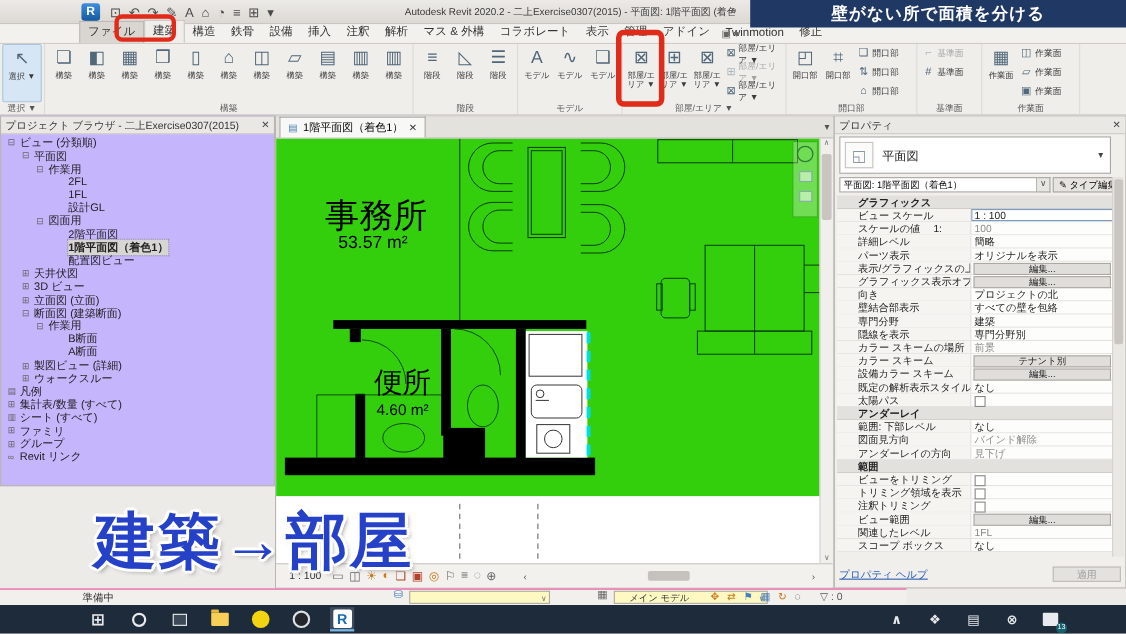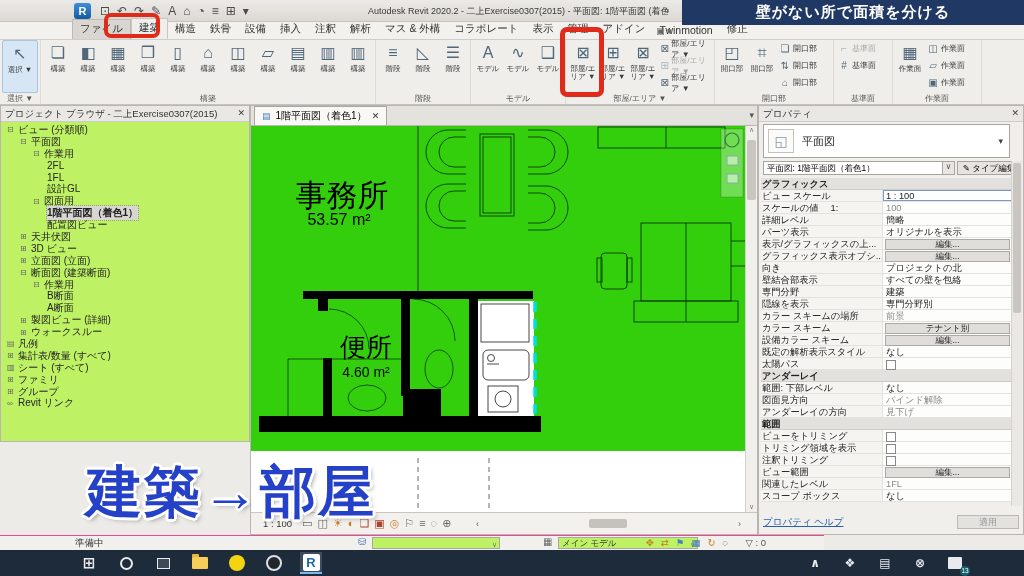--- a/index.html
+++ b/index.html
@@ -47,29 +47,29 @@
   .rb[data-gray="1"]{opacity:.42;}
   .rb[data-k="modify"]{background:#D7E6F5;border:1px solid #A9C4DE;border-radius:2px;width:36px;}
   .rgl{height:11px;font-size:8px;color:#555;text-align:center;line-height:11px;white-space:nowrap;}
 
   
   .callout{position:absolute;border:4px solid #E02A1A;border-radius:7px;z-index:60;}
   #callout-tab{left:104px;top:13px;width:56px;height:25px;}
   #callout-room{left:560px;top:27px;width:44px;height:70px;border-width:5px;}
 
   
-  #browser{position:absolute;left:0;top:105px;width:250px;height:337px;background:#bef264;
+  #browser{position:absolute;left:0;top:105px;width:250px;height:337px;background:#c4b5fd;
     border:1px solid #B9B6B1;}
   .pane-title{height:16px;font-size:9.5px;color:#333;padding:2px 4px;background:#EAE8E4;
     border-bottom:1px solid #CFCCC7;position:relative;white-space:nowrap;overflow:hidden;}
   .pane-close{position:absolute;right:4px;top:2px;font-size:9px;color:#444;}
   #tree{padding-top:2px;}
   .trow{height:11.9px;display:flex;align-items:center;font-size:10px;color:#222;white-space:nowrap;}
   .trow[data-i="0"]{padding-left:6px;} .trow[data-i="1"]{padding-left:19px;}
-  .trow[data-i="2"]{padding-left:32px;} .trow[data-i="3"]{padding-left:35px;}
+  .trow[data-i="2"]{padding-left:32px;} .trow[data-i="3"]{padding-left:50px;}
   .ttog{width:11px;font-size:8px;color:#666;}
   .trow[data-b="1"] .tlabel{font-weight:bold;}
   .trow[data-s="1"] .tlabel{background:#D8D6D2;outline:1px dotted #9a9a9a;}
 
   
   #canvas{position:absolute;left:250px;top:105px;width:508px;height:430px;background:#fff;
     border:1px solid #B9B6B1;}
   #vtabbar{position:absolute;left:0;top:0;right:0;height:20px;background:#E4E2DD;
     border-bottom:1px solid #B9B6B1;display:flex;align-items:flex-end;}
   .vtab{margin-left:3px;height:19px;background:#F8F8F6;border:1px solid #A9A6A1;border-bottom:none;
@@ -98,21 +98,21 @@
     color:#8A97A5;font-size:14px;text-align:center;line-height:22px;}
   #typesel .tname{font-size:11px;color:#222;flex:1;}
   #typesel .caret{margin-right:6px;font-size:9px;color:#444;}
   #selrow{position:absolute;left:4px;top:55px;width:258px;height:14px;display:flex;font-size:8.5px;}
   #selcombo{width:180px;background:#fff;border:1px solid #A8A5A0;padding:1px 3px;white-space:nowrap;overflow:hidden;}
   #selcaret{width:12px;background:#E8E6E2;border:1px solid #A8A5A0;border-left:none;text-align:center;font-size:8px;color:#555;}
   #edittype{flex:1;background:#E6E4E0;border:1px solid #A8A5A0;margin-left:2px;text-align:center;
     padding-top:1px;white-space:nowrap;}
   #prows{position:absolute;left:2px;top:72px;width:251px;}
   .prow{display:flex;height:12px;border-bottom:1px solid #E4E2DE;background:#FDFDFC;font-size:9.3px;color:#222;}
-  .plabel{width:122px;padding:0 1px;background:#F5F4F1;border-right:1px solid #E4E2DE;
+  .plabel{width:122px;padding:0 19px;background:#F5F4F1;border-right:1px solid #E4E2DE;
     white-space:nowrap;overflow:hidden;line-height:12px;}
   .pval{flex:1;line-height:12px;position:relative;}
   .pval-in{display:block;padding:0 3px;white-space:nowrap;overflow:hidden;}
   .prow[data-t="section"]{background:#E3E1DD;font-weight:bold;border-bottom:1px solid #CFCCC7;}
   .prow[data-t="section"] .plabel{background:#E3E1DD;border-right:none;width:100%;}
   .prow[data-t="input"] .pval{background:#fff;outline:1px solid #7A9CC4;outline-offset:-1px;}
   .prow[data-t="btn"] .pval-in{background:#E0DEDA;border:1px solid #ACA9A4;text-align:center;
     margin:1px 2px;line-height:9px;font-size:8.5px;}
   .prow[data-t="check"] .pval::before{content:"";position:absolute;left:3px;top:2px;width:8px;height:8px;
     background:#fff;border:1px solid #888;}
@@ -123,22 +123,22 @@
   #pfooter{position:absolute;left:4px;right:4px;bottom:4px;height:16px;font-size:9.5px;display:flex;
     align-items:center;justify-content:space-between;}
   #prop-help{color:#2A5DB0;text-decoration:underline;}
   #apply-btn{width:62px;height:14px;background:#E4E2DE;border:1px solid #BDBAB5;color:#9a9a9a;
     text-align:center;font-size:9px;line-height:12px;}
 
   
   #statusbar{position:absolute;left:0;top:535px;width:824px;height:15px;background:#F1F0ED;
     border-top:1px solid #ec4899;font-size:9.5px;color:#333;}
   #status-text{position:absolute;left:75px;top:1px;}
-  .scombo{position:absolute;top:1px;height:12px;background:#bef264;border:1px solid #ABA8A3;
-    font-size:8.5px;padding:0 3px;line-height:11px;color:#333;}
+  .scombo{position:absolute;top:1px;height:12px;background:#fef9c3;border:1px solid #ABA8A3;
+    font-size:8.5px;padding:0 13px;line-height:11px;color:#333;}
   .scombo .cv{position:absolute;right:2px;top:1px;font-size:7px;color:#777;}
   #ws-ico{position:absolute;left:358px;top:0px;font-size:10px;color:#4a7dbb;}
   #combo1{left:372px;width:128px;}
   #ed-ico{position:absolute;left:543px;top:0;font-size:10px;color:#666;}
   #combo2{left:558px;width:140px;}
   #status-right{position:absolute;right:96px;top:1px;display:flex;gap:7px;font-size:9.5px;}
   #status-right span[data-c="o"]{color:#C77B1F;} #status-right span[data-c="b"]{color:#4a7dbb;}
 
   
   #taskbar{position:absolute;left:0;top:550px;width:1024px;height:26px;background:#1D2B3A;
@@ -476,20 +476,24 @@
         <div class="trow" data-i="3">
           <span class="ttog"></span>
           <span class="tlabel">設計GL</span>
         </div>
 
         <div class="trow" data-i="2">
           <span class="ttog">⊟</span>
           <span class="tlabel">図面用</span>
         </div>
 
+        <div class="trow" data-i="3">
+          <span class="ttog"></span>
+          <span class="tlabel">2階平面図</span>
+        </div>
 
 
 
         <div class="trow" data-i="3" data-b="1" data-s="1">
           <span class="ttog"></span>
           <span class="tlabel">1階平面図（着色1）</span>
         </div>
 
 
         <div class="trow" data-i="3">

